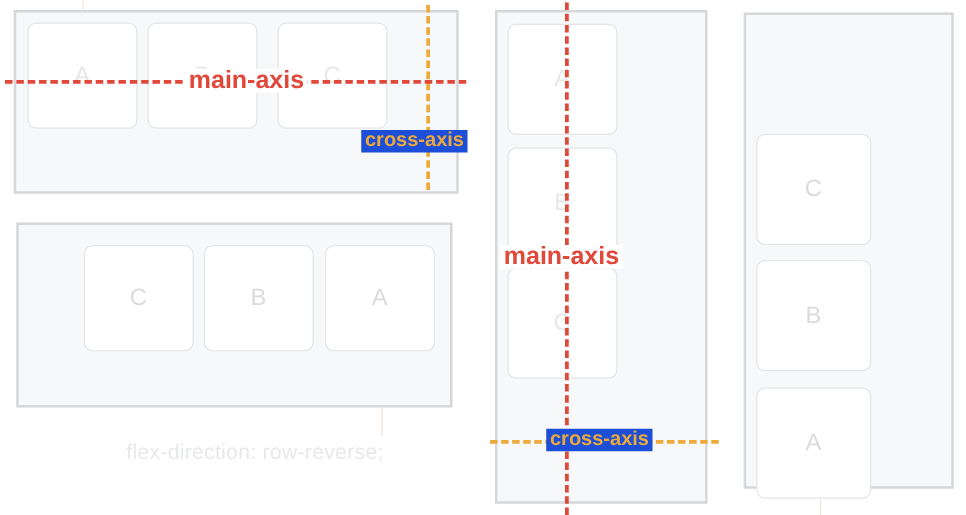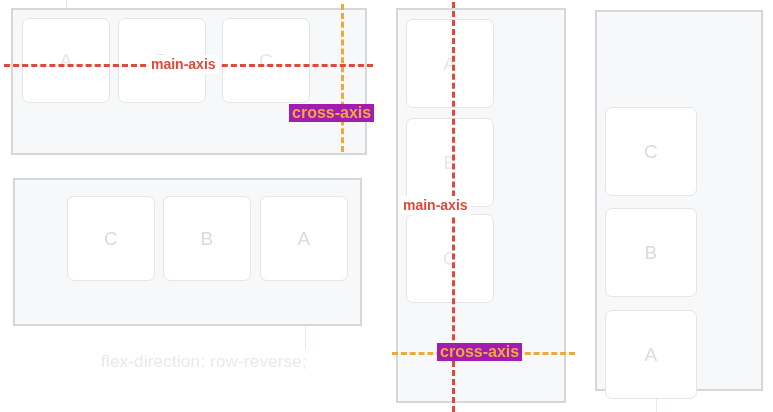--- a/index.html
+++ b/index.html
@@ -55,34 +55,34 @@
   .cross-v{
     position:absolute;
     width:0;
     border-left:3px dashed #edaa3b;
   }
 
   
   .lbl-main{
     position:absolute;
     color:#e0483a;
-    font-size:14px;
+    font-size:20px;
     font-weight:bold;
     white-space:nowrap;
     background:#ffffff;
     padding:0 3px;
     line-height:19px;
   }
   .lbl-cross{
     position:absolute;
     color:#edaa3b;
     font-size:16px;
     font-weight:bold;
     white-space:nowrap;
-    background:#a21caf;
+    background:#1d4ed8;
     padding:0 3px;
     line-height:18px;
   }
 
   
   .caption{
     position:absolute;
     color:#e8e9ea;
     font-size:17px;
     white-space:nowrap;

